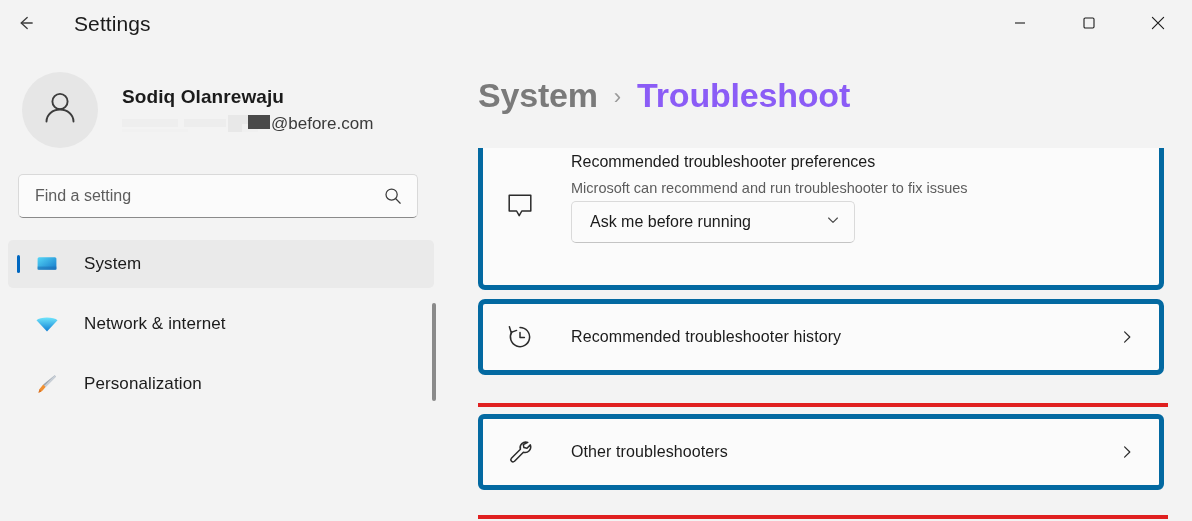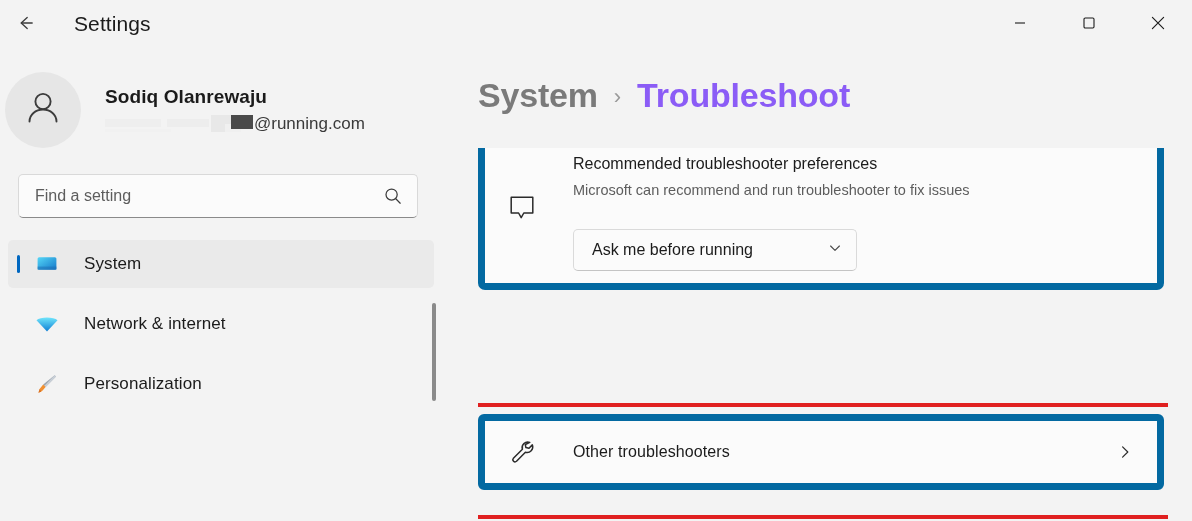--- a/index.html
+++ b/index.html
@@ -80,21 +80,21 @@
     top: 48px;
     left: 0;
     width: 444px;
     height: 473px;
     background: #f3f3f3;
   }
 
   .profile {
     display: flex;
     align-items: center;
-    padding: 24px 0 0 5px;
+    padding: 24px 0 0 22px;
     height: 100px;
   }
 
   .avatar {
     width: 76px;
     height: 76px;
     border-radius: 50%;
     background: #e6e6e6;
     display: flex;
     align-items: center;
@@ -266,21 +266,21 @@
     position: absolute;
     top: 100px;
     left: 34px;
     width: 690px;
     height: 373px;
     overflow: hidden;
   }
 
   .card {
     background: #fbfbfb;
-    border: 7px solid #0369a1;
+    border: 5px solid #0369a1;
     border-radius: 7px;
     position: relative;
   }
 
   
   .card-pref {
     position: absolute;
     top: -34px;
     left: 0;
     width: 686px;
@@ -304,21 +304,21 @@
     color: #1b1b1b;
     line-height: 22px;
   }
   .pref-sub {
     font-size: 14.5px;
     color: #5d5d5d;
     line-height: 20px;
     margin-top: 5px;
   }
   .combo {
-    margin-top: 29px;
+    margin-top: 3px;
     width: 284px;
     height: 42px;
     background: #fbfbfb;
     border: 1px solid #dadada;
     border-bottom-color: #c4c4c4;
     border-radius: 5px;
     display: flex;
     align-items: center;
     justify-content: space-between;
     padding: 0 14px 0 18px;
@@ -424,21 +424,21 @@
         <div class="profile-name">Sodiq Olanrewaju</div>
         <div class="profile-email">
           <span class="redact">
             <i class="rb1"></i>
               <i class="rb2"></i>
               <i class="rb3"></i>
               <i class="rb4"></i>
               <i class="rb5"></i>
               <i class="rb6"></i>
           </span>
-          <span>@running.com</span>
+          <span>@before.com</span>
         </div>
       </div>
     </div>
 
     <div class="search-wrap">
       <input type="text" placeholder="Find a setting" style="">
       <span class="search-icon">
         <svg width="20" height="20" viewBox="0 0 20 20" fill="none">
           <circle cx="8.6" cy="8.6" r="5.6" stroke="#3b3b3b" stroke-width="1.25"></circle>
           <path d="M12.8 12.8 L17.2 17.2" stroke="#3b3b3b" stroke-width="1.25" stroke-linecap="round"></path>
@@ -524,20 +524,35 @@
               <span>
                 <svg width="14" height="14" viewBox="0 0 14 14" fill="none">
                   <path d="M2.6 5 L7 9.4 L11.4 5" stroke="#4a4a4a" stroke-width="1.15" stroke-linecap="round" stroke-linejoin="round"></path>
                 </svg>
               </span>
             </div>
           </div>
         </div>
       </div>
 
+      <div class="card card-row card-history">
+        <span class="row-icon">
+          <svg width="30" height="30" viewBox="0 0 30 30" fill="none">
+            <path d="M15 5.4 a9.6 9.6 0 1 1 -8.2 4.6" stroke="#2b2b2b" stroke-width="1.5" stroke-linecap="round"></path>
+            <path d="M4.4 4.8 L6.2 10.4 L11.6 8.4" stroke="#2b2b2b" stroke-width="1.5" stroke-linecap="round" stroke-linejoin="round"></path>
+            <path d="M15 10.4 V15.4 H19.4" stroke="#2b2b2b" stroke-width="1.5" stroke-linecap="round" stroke-linejoin="round"></path>
+          </svg>
+        </span>
+        <span class="row-label">Recommended troubleshooter history</span>
+        <span class="row-chevron">
+          <svg width="16" height="16" viewBox="0 0 16 16" fill="none">
+            <path d="M5.6 2.8 L10.8 8 L5.6 13.2" stroke="#2b2b2b" stroke-width="1.2" stroke-linecap="round" stroke-linejoin="round"></path>
+          </svg>
+        </span>
+      </div>
 
       <div class="card card-row card-other">
         <span class="row-icon">
           <svg width="30" height="30" viewBox="0 0 30 30" fill="none">
             <path d="M22.8 5.4 a5.6 5.6 0 0 0 -7.4 6.9 L6.4 21.2 a2.2 2.2 0 0 0 3.1 3.1 l8.9 -9 a5.6 5.6 0 0 0 6.9 -7.4 l-3.3 3.3 -3.1 -0.6 -0.6 -3.1 Z" stroke="#2b2b2b" stroke-width="1.5" stroke-linejoin="round" stroke-linecap="round"></path>
           </svg>
         </span>
         <span class="row-label">Other troubleshooters</span>
         <span class="row-chevron">
           <svg width="16" height="16" viewBox="0 0 16 16" fill="none">

